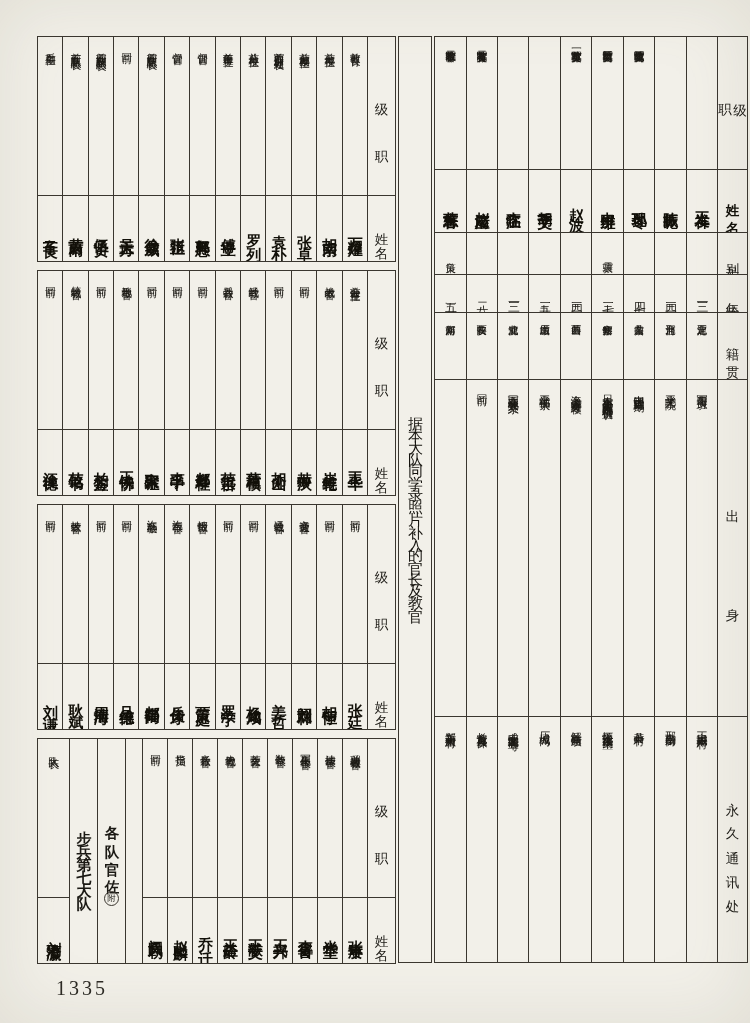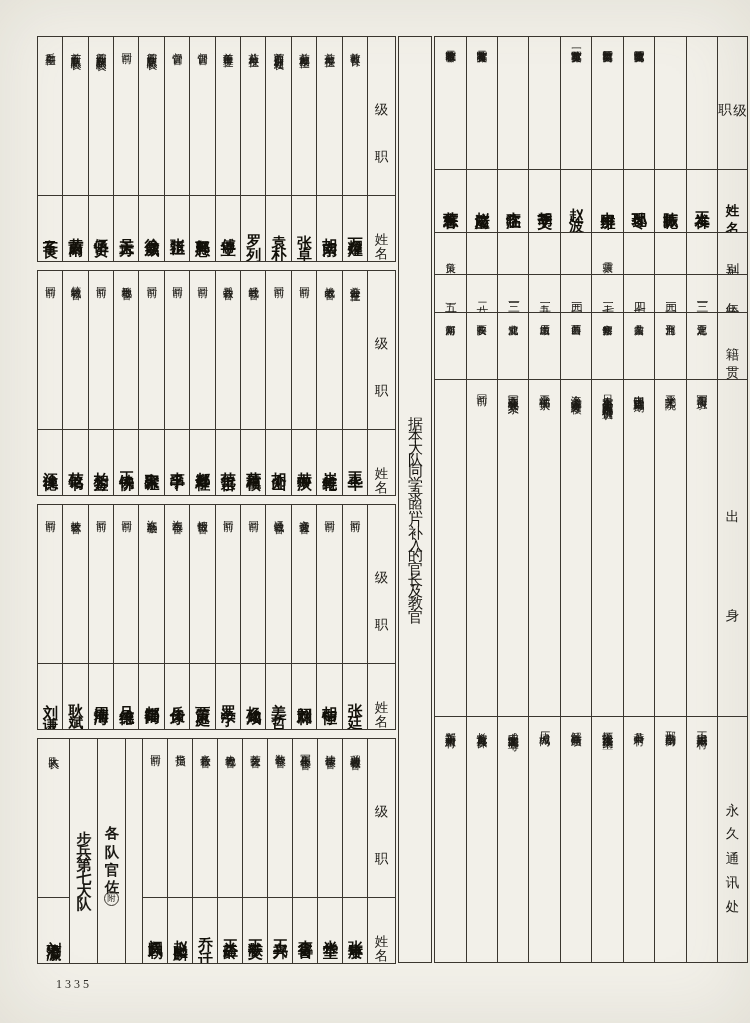--- a/index.html
+++ b/index.html
@@ -77,21 +77,21 @@
   .r-header-col .cell{font-size:13.5px;justify-content:center;padding-top:0;}
   .r-header-col .r-rank{letter-spacing:56px;padding-top:56px;}
   .r-header-col .r-name{letter-spacing:18px;padding-top:18px;font-weight:600;}
   .r-header-col .r-alias{letter-spacing:4px;padding-top:4px;}
   .r-header-col .r-age{letter-spacing:3px;padding-top:3px;}
   .r-header-col .r-origin{letter-spacing:18px;padding-top:18px;}
   .r-header-col .r-background{letter-spacing:100px;padding-top:100px;}
   .r-header-col .r-address{letter-spacing:24px;padding-top:24px;}
 
   
-  .page-number{position:absolute;left:56px;top:977px;font-size:12px;letter-spacing:3px;color:#2c2a24;}
+  .page-number{position:absolute;left:56px;top:977px;font-size:20px;letter-spacing:3px;color:#2c2a24;}
 </style>
 </head>
 <body>
 
 <div class="page">
   <section class="left-table">
       <div class="band">
         <div class="col header-col">
           <div class="cell hdr hrank">级职</div>
           <div class="cell hdr hname">姓名</div>

